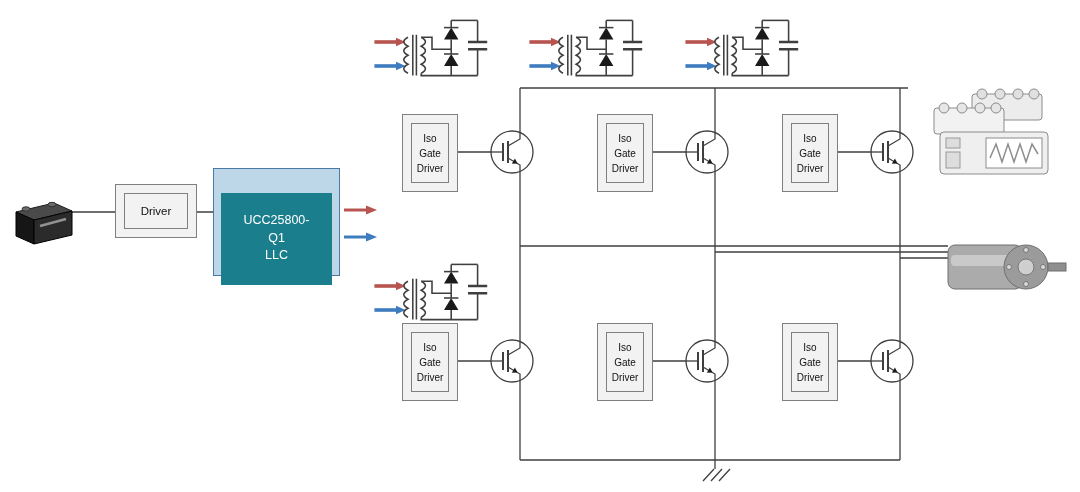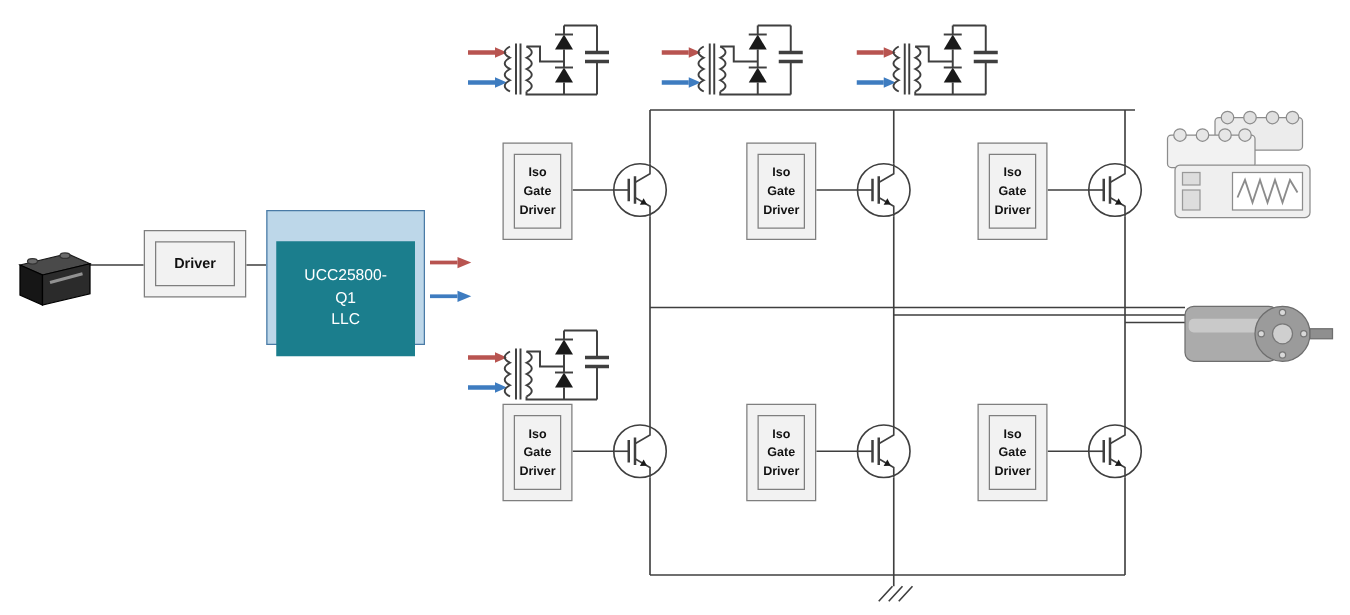--- a/index.html
+++ b/index.html
@@ -14,21 +14,21 @@
   .diode{fill:var(--diode);stroke:none;}
   .igbt-c{stroke:var(--wire);stroke-width:1.3;fill:#fff;}
   .igbt-g{stroke:var(--wire);stroke-width:2;fill:none;}
   .red-w{stroke:var(--red);stroke-width:3;fill:none;}
   .red-f{fill:var(--red);}
   .blue-w{stroke:var(--blue);stroke-width:3;fill:none;}
   .blue-f{fill:var(--blue);}
 
   
   .box{position:absolute;background:var(--box-fill);border:1px solid var(--box-border);
-       padding:8px;box-sizing:border-box;font-weight:bold;}
+       padding:8px;box-sizing:border-box;}
   .box-inner{width:100%;height:100%;border:1px solid var(--box-border);background:var(--box-fill);
        display:flex;align-items:center;justify-content:center;text-align:center;box-sizing:border-box;}
   .gd-label{font-size:10px;line-height:1.5;color:#111;white-space:pre-line;}
   .boost-label{font-size:11.5px;color:#111;}
 
   
   .ucc{position:absolute;left:213px;top:168px;width:127px;height:108px;
        background:var(--teal-outer);border:1.5px solid var(--teal-border);
        box-sizing:border-box;display:flex;align-items:center;justify-content:center;}
   .ucc-inner{width:111px;height:92px;background:var(--teal-fill);color:#fff;

